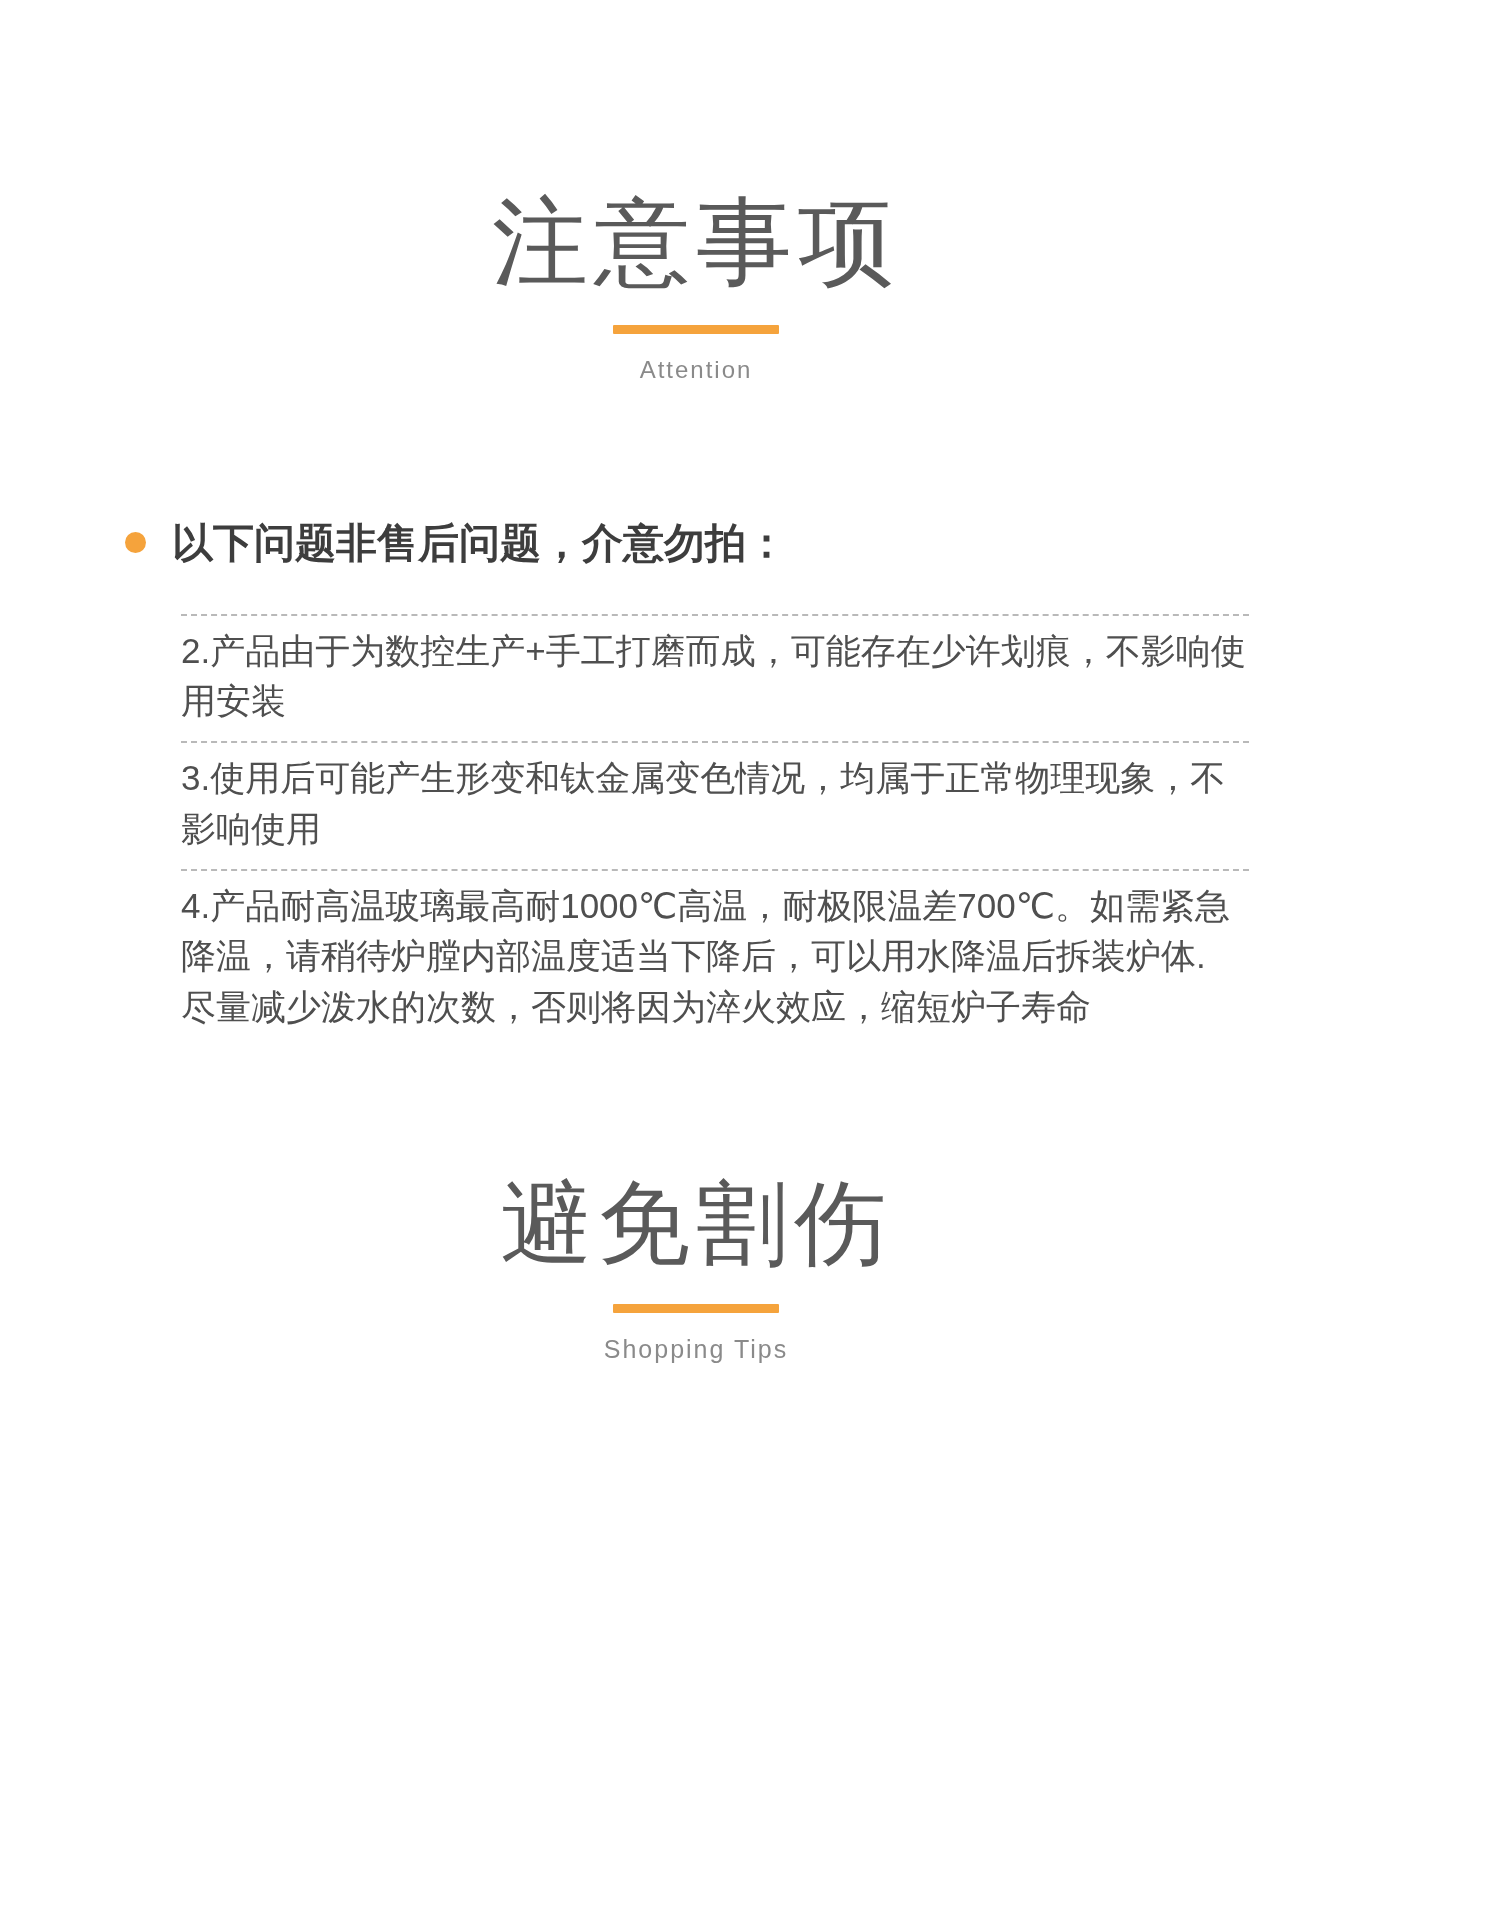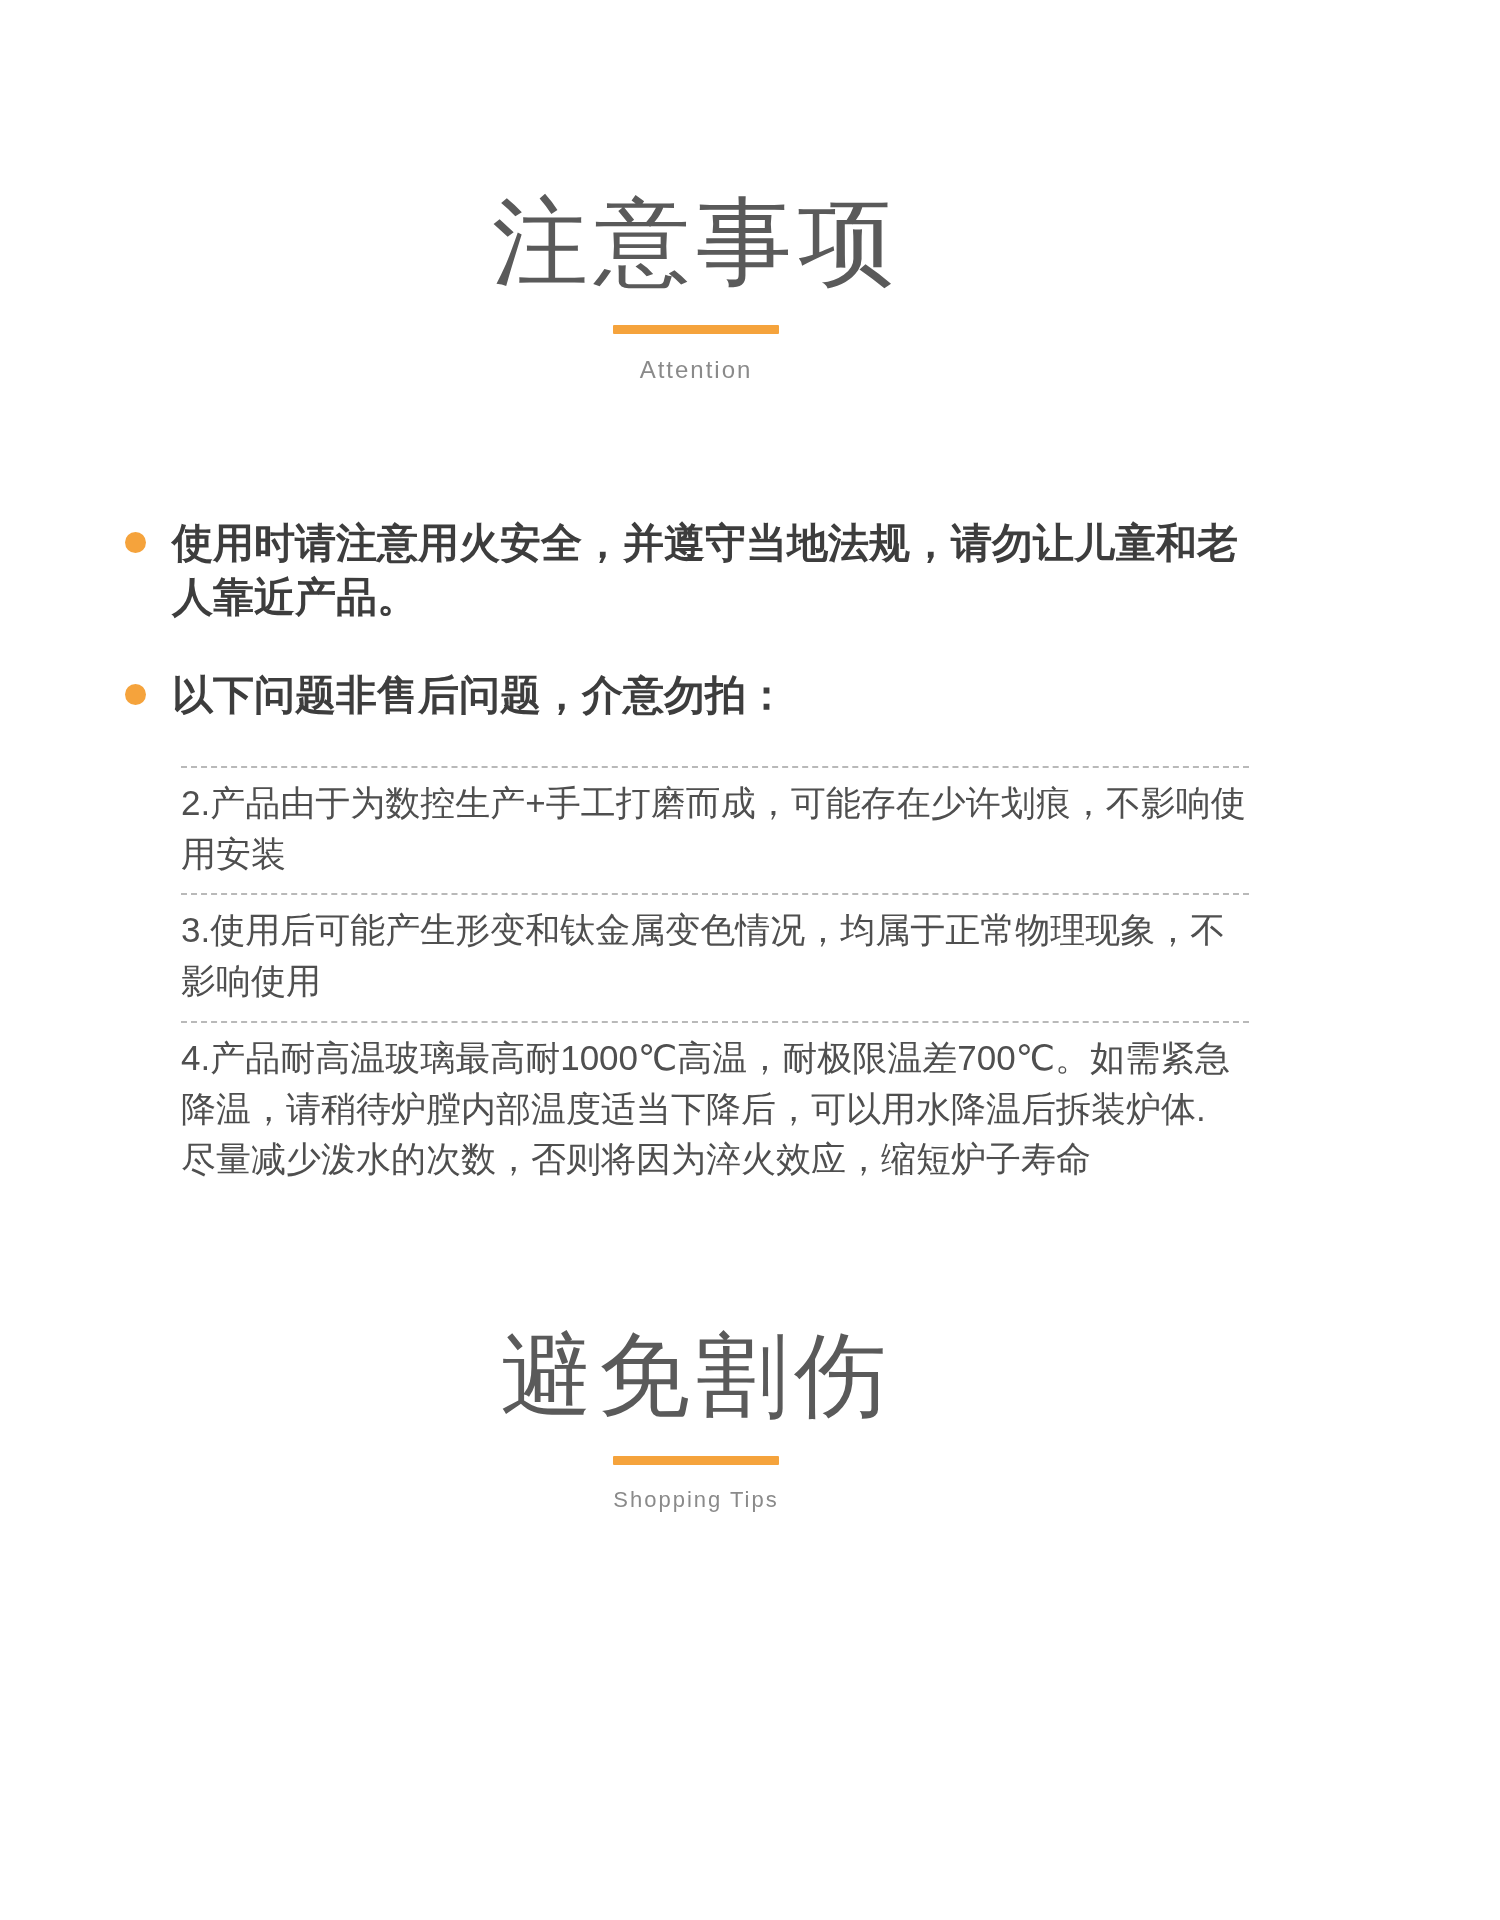--- a/index.html
+++ b/index.html
@@ -99,21 +99,21 @@
   }
 
   
   #shopping-section {
     padding-top: 126px;
   }
   #shopping-section .zh-title {
     font-size: 92px;
   }
   #shopping-section .en-title {
-    font-size: 22px;
+    font-size: 25px;
   }
   .tips-body {
     padding: 96px 130px 0 168px;
   }
   .tip-heading {
     font-size: 44px;
     font-weight: 700;
     color: #3d3d3d;
     letter-spacing: 1px;
   }
@@ -126,24 +126,20 @@
   <section id="attention-section">
 
     <div class="section-head">
       <div class="zh-title">注意事项</div>
       <div class="accent-bar"></div>
       <div class="en-title">Attention</div>
     </div>
 
     <div class="bullets">
 
-      <div class="bullet-row">
-        <span class="bullet-dot"></span>
-        <span class="bullet-text">使用时请注意用火安全，并遵守当地法规，请勿让儿童和老人靠近产品。</span>
-      </div>
 
       <div class="bullet-row">
         <span class="bullet-dot"></span>
         <span class="bullet-text">以下问题非售后问题，介意勿拍：</span>
       </div>
 
     </div>
 
     <div class="notes">
       <hr class="note-divider">

